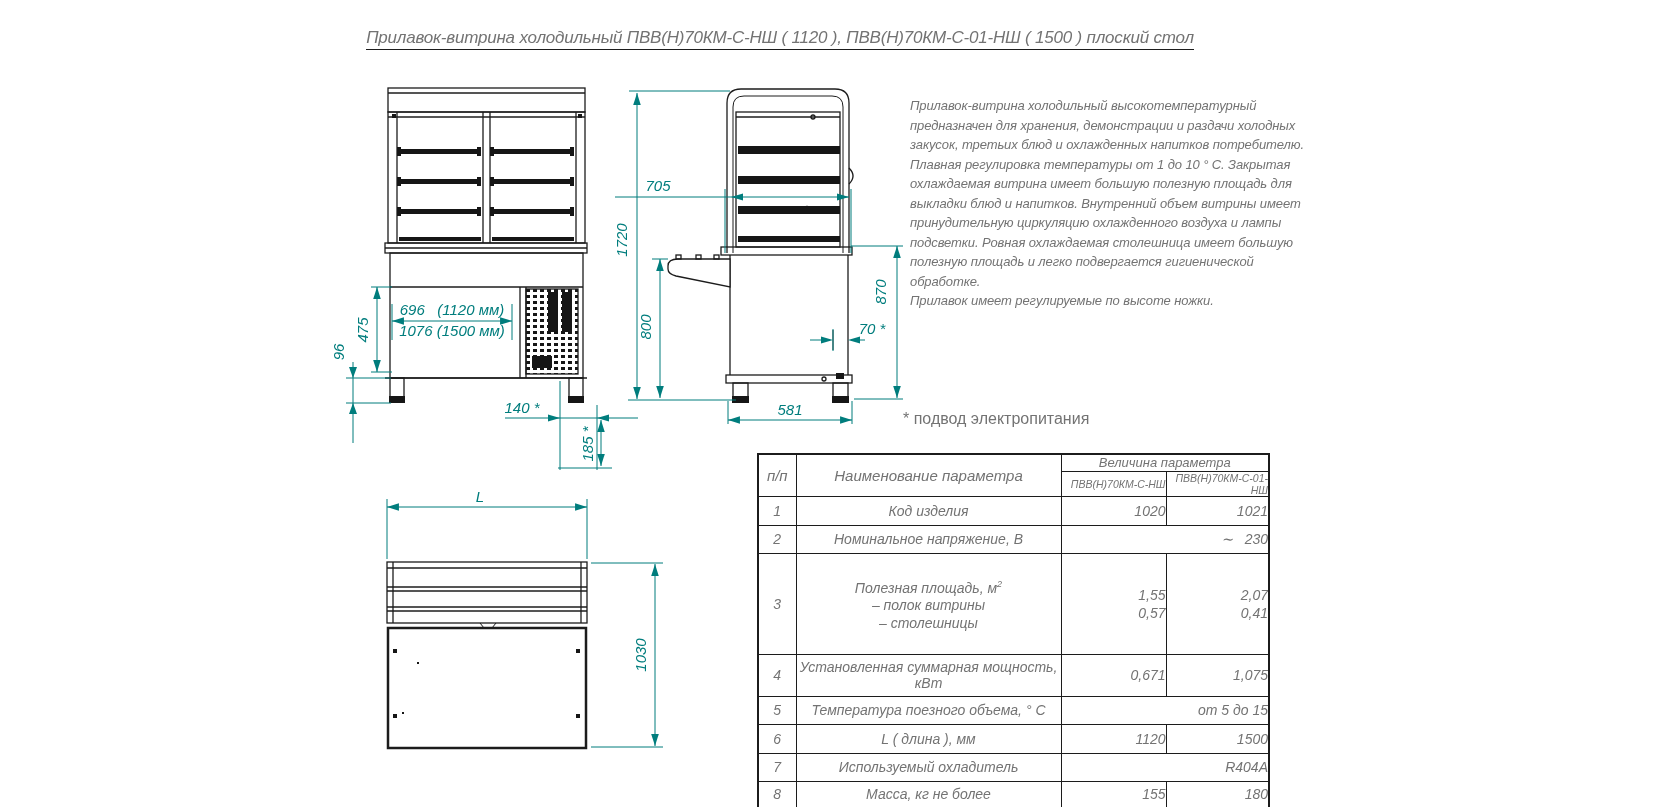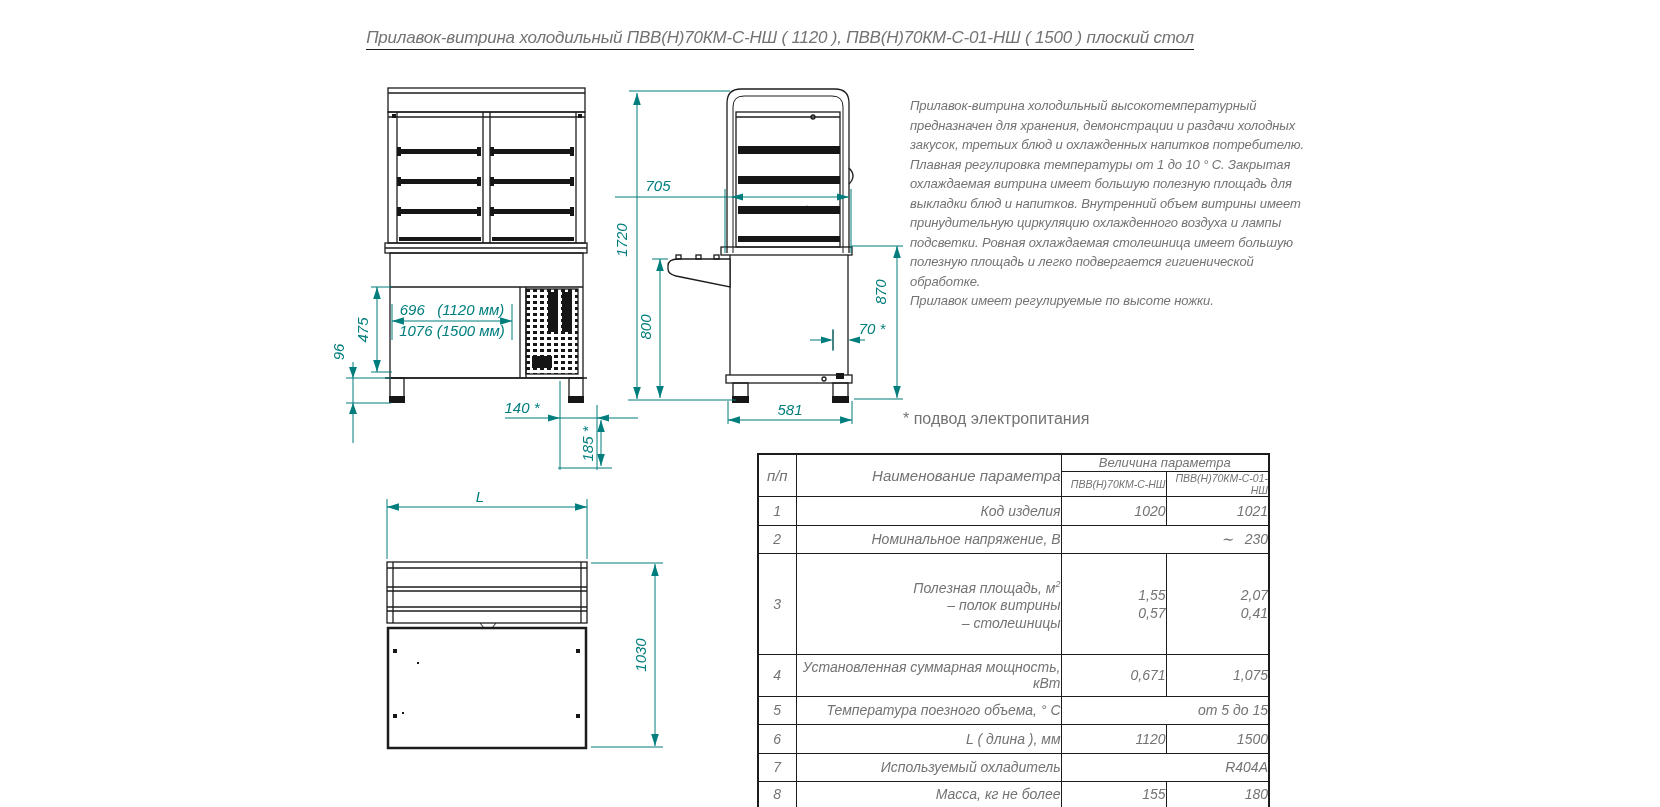--- a/index.html
+++ b/index.html
@@ -11,21 +11,21 @@
   .desc{position:absolute;left:910px;top:96px;width:440px;font-style:italic;
         font-size:13px;line-height:19.5px;white-space:pre-line;letter-spacing:-0.1px;}
   .footnote{position:absolute;left:903px;top:410px;font-size:16px;}
   .drawing{position:absolute;left:0;top:0;}
   .dimtext{fill:#007d7d;font-style:italic;font-size:15px;font-family:"Liberation Sans",sans-serif;}
   .spec{position:absolute;left:757px;top:453px;border-collapse:collapse;table-layout:fixed;
         font-style:italic;border:2px solid #1c1c1c;}
   .spec th,.spec td{border:1.5px solid #1c1c1c;font-weight:normal;font-size:14px;padding:0;
         vertical-align:middle;overflow:hidden;}
   .spec .num{text-align:center;}
-  .spec .name{text-align:right;margin-left:16px;}
+  .spec .name{text-align:center;margin-left:16px;}
   .spec .hdr{font-size:15px;}
   .spec .vhdr{text-align:center;font-size:13px;}
   .spec .mhdr{text-align:right;font-size:10.5px;}
   .spec .val{text-align:right;white-space:pre;}
   .spec .vbot{vertical-align:bottom;}
   .spec .vbot div{line-height:18px;}
   .spec td.name div{line-height:18px;}
   sup{font-size:9px;}
 </style>
 </head>

